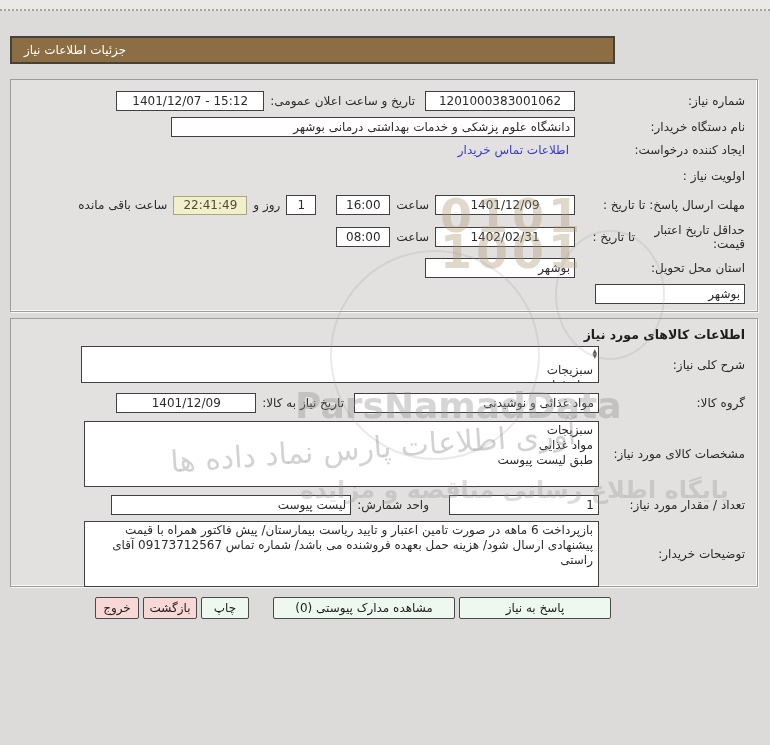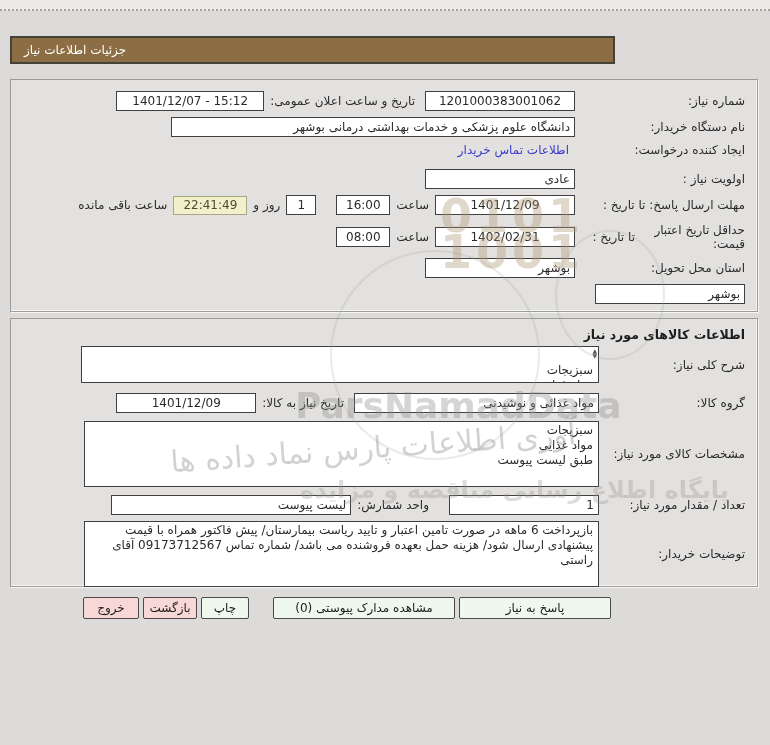--- a/index.html
+++ b/index.html
@@ -151,21 +151,20 @@
   </div>
 
   <div class="row" style="top:63px;">
     <span class="lbl lblcell">ایجاد کننده درخواست:</span>
     <span class="sep"></span>
     <span class="link">اطلاعات تماس خریدار</span>
   </div>
 
   <div class="row" style="top:89px;">
     <span class="lbl lblcell">اولویت نیاز :</span>
-    <span class="inp rt" style="width:150px;">عادی</span>
   </div>
 
   <div class="row" style="top:115px;">
     <span class="lbl lblcell">مهلت ارسال پاسخ: تا تاریخ :</span>
     <span class="inp center" style="width:140px;">1401/12/09</span>
     <span class="sep"></span>
     <span class="lbl">ساعت</span>
     <span class="sep"></span>
     <span class="inp center" style="width:54px;">16:00</span>
     <span class="sep10"></span>
@@ -250,14 +249,14 @@
     <span class="lbl lblcell2">توضیحات خریدار:</span>
     <span class="area" style="width:515px; height:66px; white-space:normal;">بازپرداخت 6 ماهه در صورت تامین اعتبار و تایید ریاست بیمارستان/ پیش فاکتور همراه با قیمت پیشنهادی ارسال شود/ هزینه حمل بعهده فروشنده می باشد/ شماره تماس 09173712567 آقای راستی</span>
   </div>
 </div>
 
 <div class="actions">
   <button class="btn btn-green" style="width:152px;">پاسخ به نیاز</button>
   <button class="btn btn-green" style="width:182px;margin-left:20px;">مشاهده مدارک پیوستی (0)</button>
   <button class="btn btn-green" style="width:48px;">چاپ</button>
   <button class="btn btn-pink" style="width:54px;">بازگشت</button>
-  <button class="btn btn-pink" style="width:56px;">خروج</button>
+  <button class="btn btn-pink" style="width:44px;">خروج</button>
 </div>
 
 </body></html>

